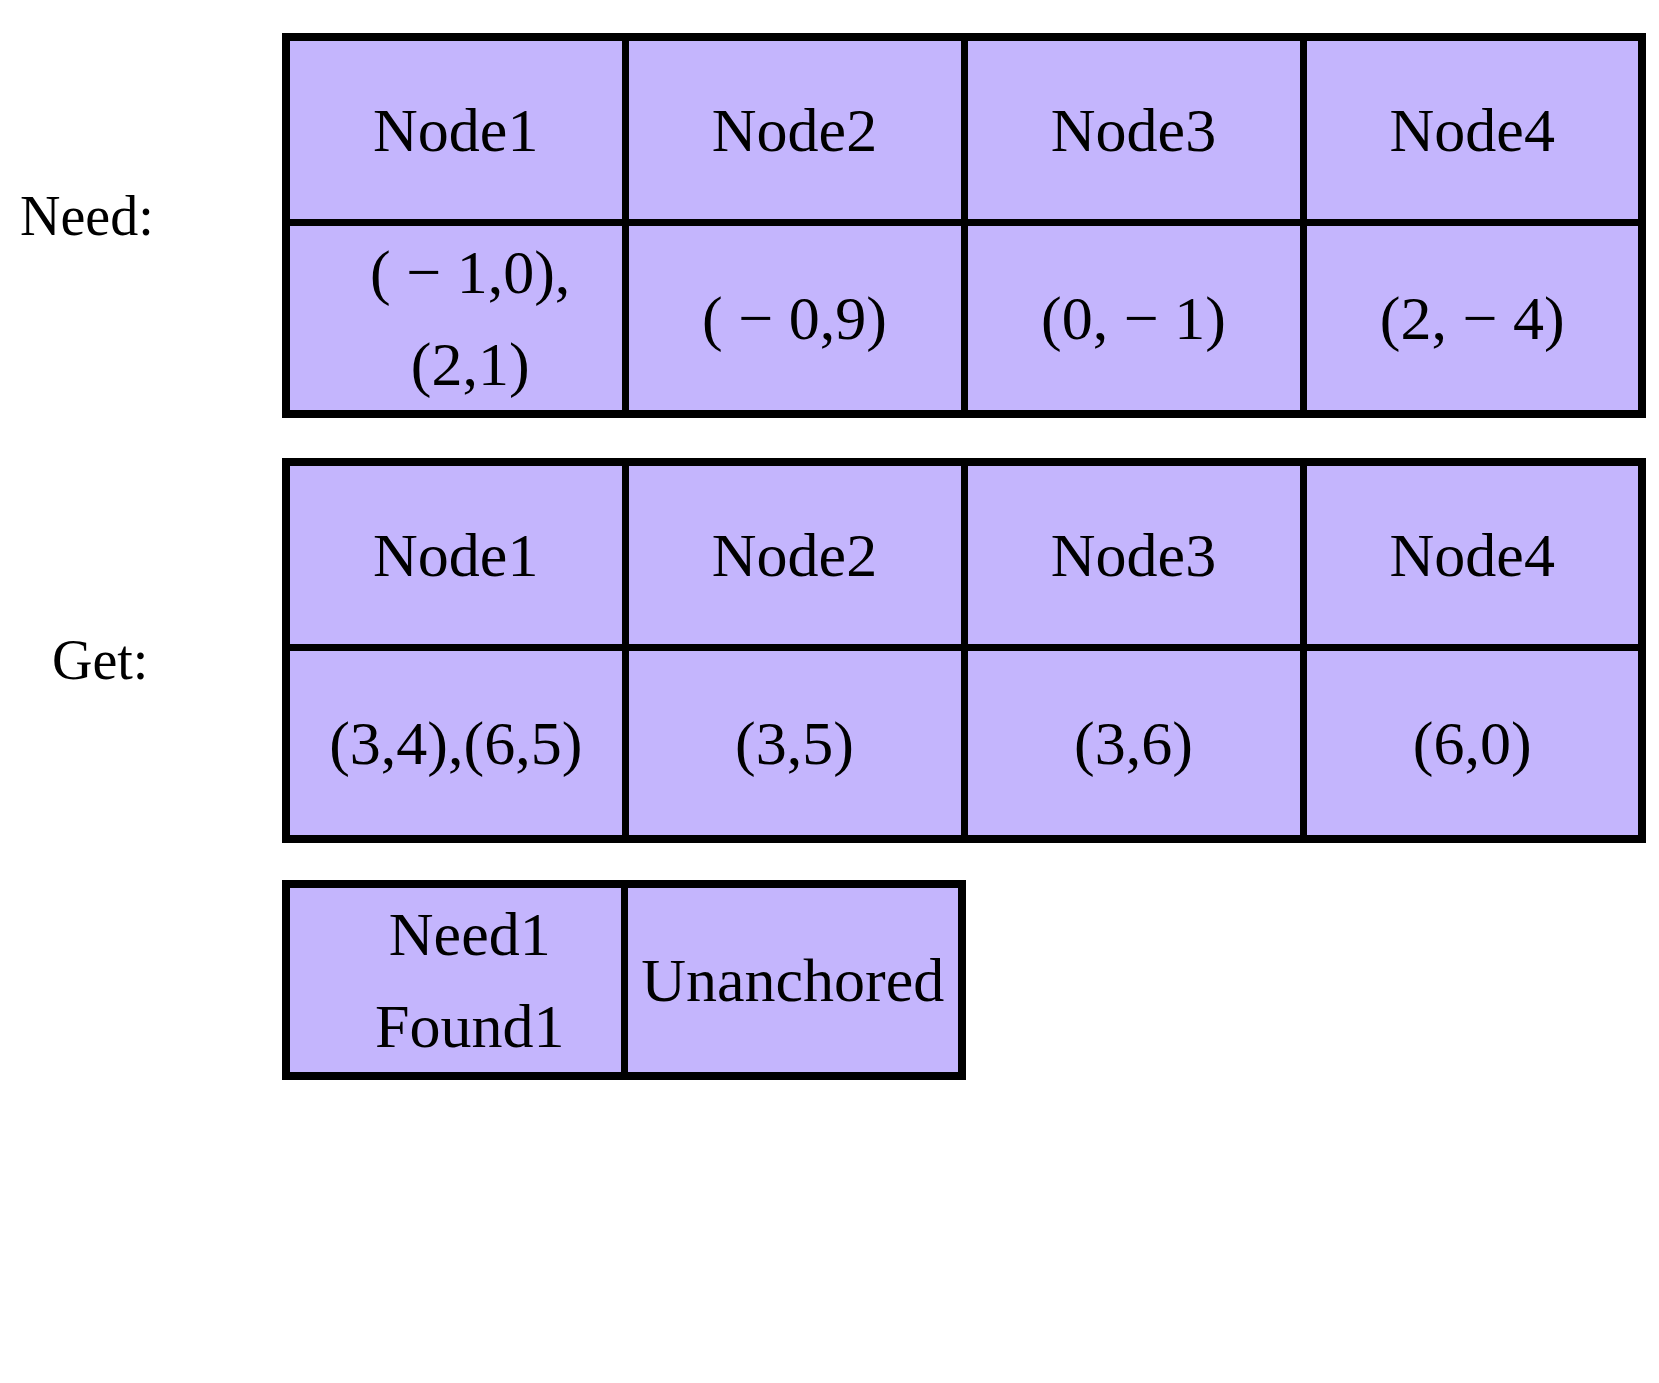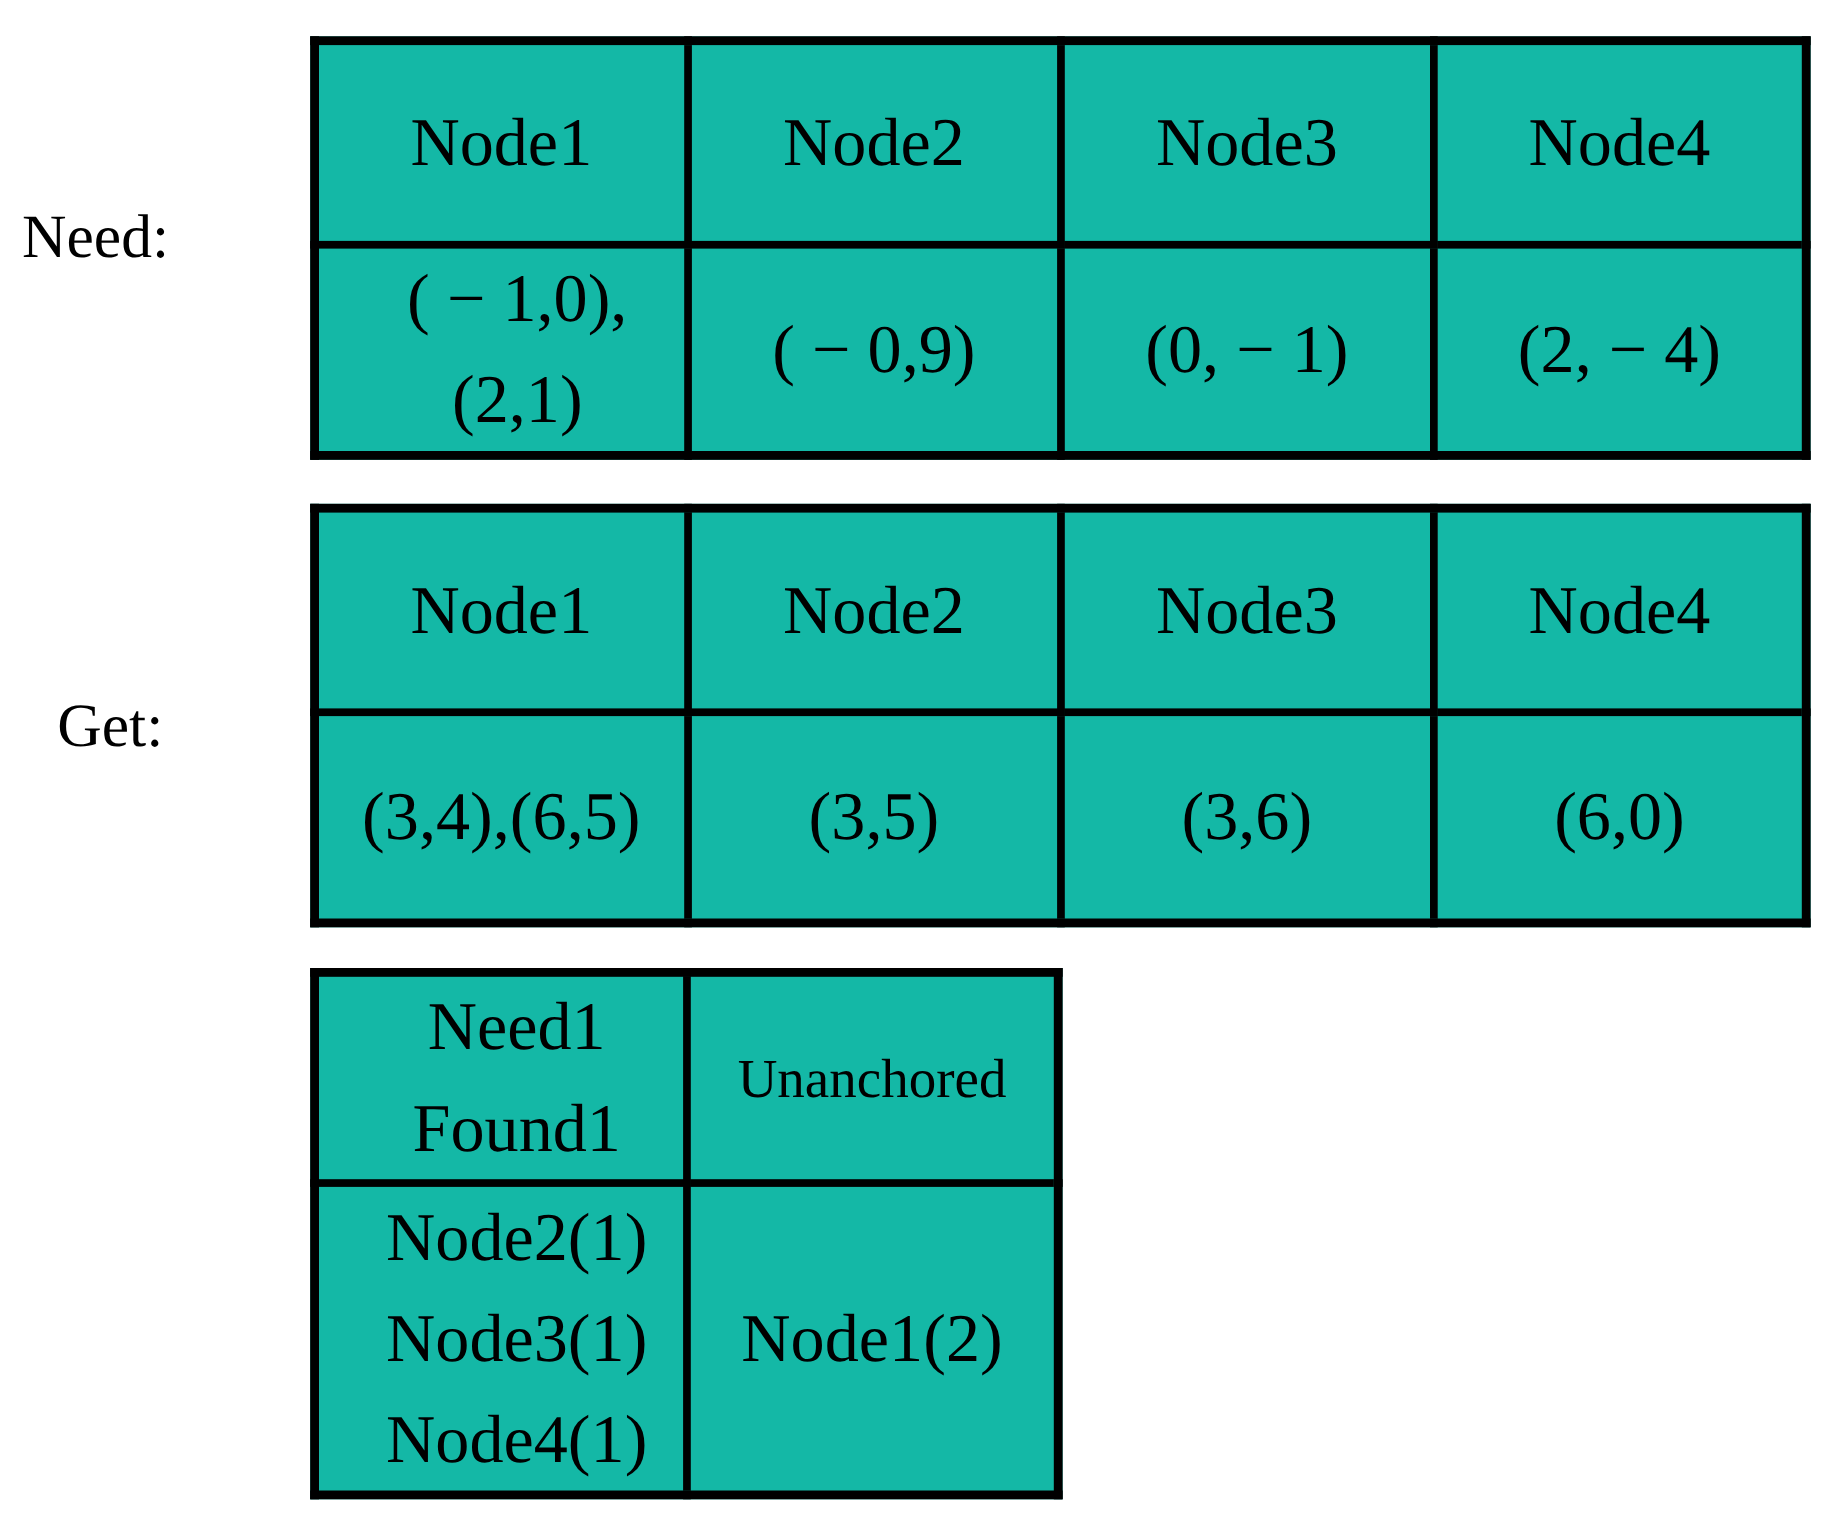--- a/index.html
+++ b/index.html
@@ -23,21 +23,21 @@
     white-space: nowrap;
     font-family: Liberation Serif, serif;
   }
   #need-label { left: 20px;  top: 188px; }
   #get-label  { left: 52px;  top: 632px; }
 
   table.fig-table {
     position: absolute;
     border-collapse: collapse;
     table-layout: fixed;
-    background: #14b8a6;
+    background: #c4b5fd;
     border: 8px solid #000000;
   }
   table.fig-table td {
     border: 7px solid #000000;
     text-align: center;
     vertical-align: middle;
     padding: 0;
     overflow: hidden;
   }
   #need-table, #get-table { left: 282px; width: 1356px; }
@@ -55,21 +55,21 @@
     line-height: 1;
     white-space: nowrap;
   }
   .cell-line {
     font-size: 62px;
     line-height: 92px;
     white-space: nowrap;
     margin-left: 29px;
   }
   .small-text {
-    font-size: 50px;
+    font-size: 62px;
     line-height: 1;
     white-space: nowrap;
   }
 </style>
 </head>
 <body>
 
 <div class="canvas">
 
   <div class="side-label" id="need-label">Need:</div>
@@ -163,26 +163,16 @@
     <tbody>
         <tr class="hdr-row">
       <td>
         <div class="cell-line">Need1</div>
         <div class="cell-line">Found1</div>
       </td>
       <td>
         <div class="small-text">Unanchored</div>
       </td>
     </tr>
-    <tr class="data-row">
-      <td>
-        <div class="cell-line">Node2(1)</div>
-        <div class="cell-line">Node3(1)</div>
-        <div class="cell-line">Node4(1)</div>
-      </td>
-      <td>
-        <div class="cell-text">Node1(2)</div>
-      </td>
-    </tr>
   </tbody>
     </table>
 
 </div>
 
 </body></html>

